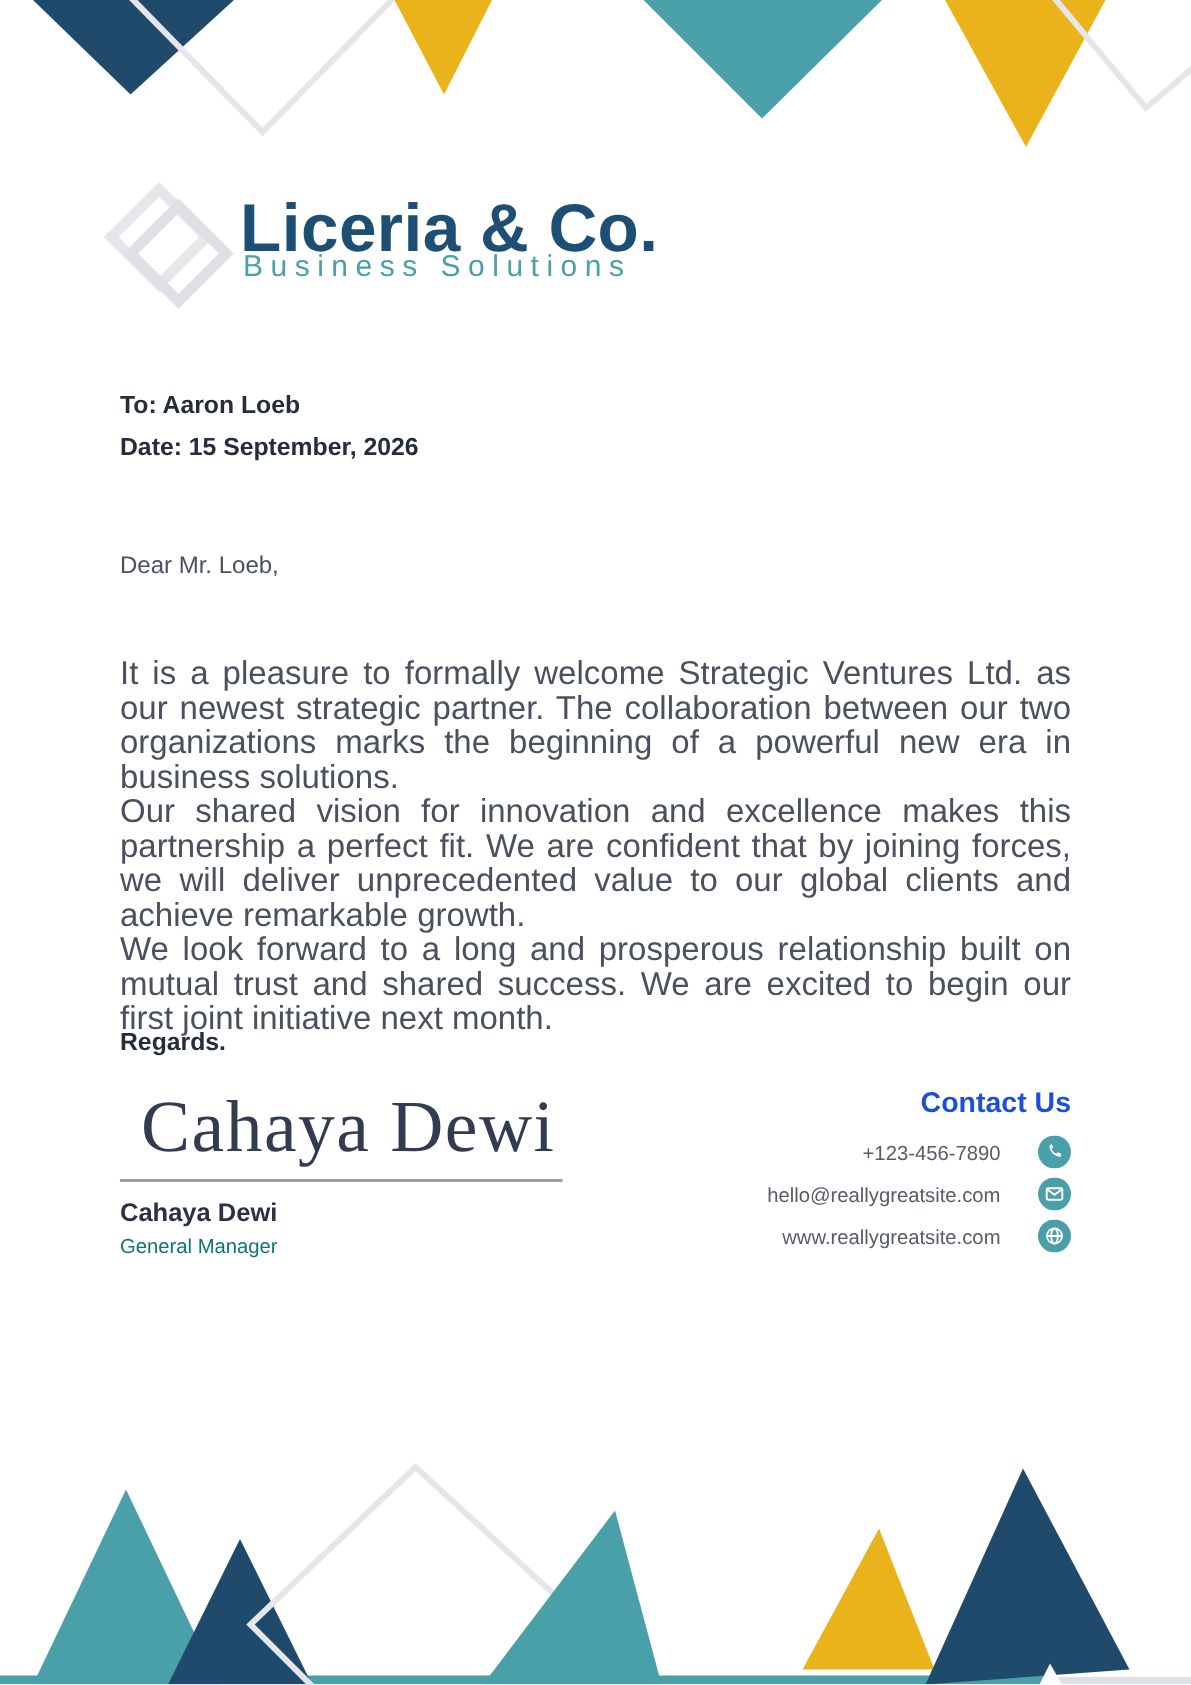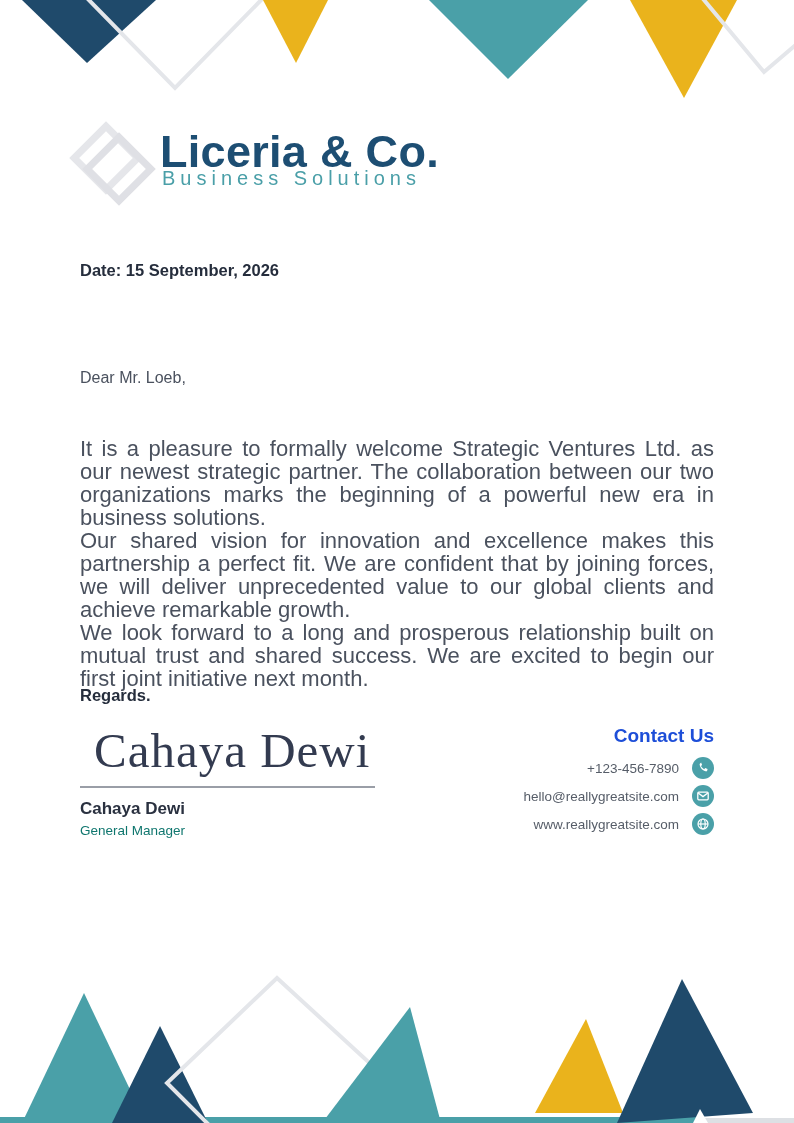--- a/index.html
+++ b/index.html
@@ -51,21 +51,21 @@
     position: absolute; left: 94px; top: 722px;
     font-family: "Liberation Serif", serif;
     font-size: 49px; color: #333b50; letter-spacing: 1px; white-space: nowrap;
   }
   .sig-rule { position: absolute; left: 80px; top: 786px; width: 295px; height: 0; border-top: 2.5px solid #9a9ea7; }
   .sig-name  { position: absolute; left: 80px; top: 799px; font-size: 17px; font-weight: 700; color: #2a3140; }
   .sig-title { position: absolute; left: 80px; top: 823px; font-size: 13.5px; color: #0f766e; }
 
   
   .contact-heading { position: absolute; right: 80px; top: 725px; font-size: 19px; font-weight: 700; color: #1d4ed8; }
-  .contact-row { position: absolute; right: 80px; height: 22px; display: flex; align-items: center; gap: 13px; text-align: center; }
+  .contact-row { position: absolute; right: 80px; height: 22px; display: flex; align-items: center; gap: 25px; text-align: center; }
   .contact-row-1 { top: 757px; }
   .contact-row-2 { top: 785px; }
   .contact-row-3 { top: 813px; }
   .contact-value { font-size: 13.5px; color: #565d68; white-space: nowrap; }
   .contact-icon { width: 22px; height: 22px; display: block; }
 </style>
 </head>
 <body>
 
 <div class="page">
@@ -80,20 +80,21 @@
   </svg>
 
   <div>
     <div class="logo-diamond diamond-back"></div>
     <div class="logo-diamond diamond-front"></div>
   </div>
   <div class="brand-name">Liceria &amp; Co.</div>
   <div class="brand-tagline">Business Solutions</div>
 
   <div class="recipient">
+    <div>To: Aaron Loeb</div>
     <div>Date: 15 September, 2026</div>
   </div>
 
   <div class="salutation">Dear Mr. Loeb,</div>
   <p class="para para-1">It is a pleasure to formally welcome Strategic Ventures Ltd. as our newest strategic partner. The collaboration between our two organizations marks the beginning of a powerful new era in business solutions.</p>
   <p class="para para-2">Our shared vision for innovation and excellence makes this partnership a perfect fit. We are confident that by joining forces, we will deliver unprecedented value to our global clients and achieve remarkable growth.</p>
   <p class="para para-3">We look forward to a long and prosperous relationship built on mutual trust and shared success. We are excited to begin our first joint initiative next month.</p>
   <div class="closing">Regards.</div>
 
   <div class="sig-script">Cahaya Dewi</div>

